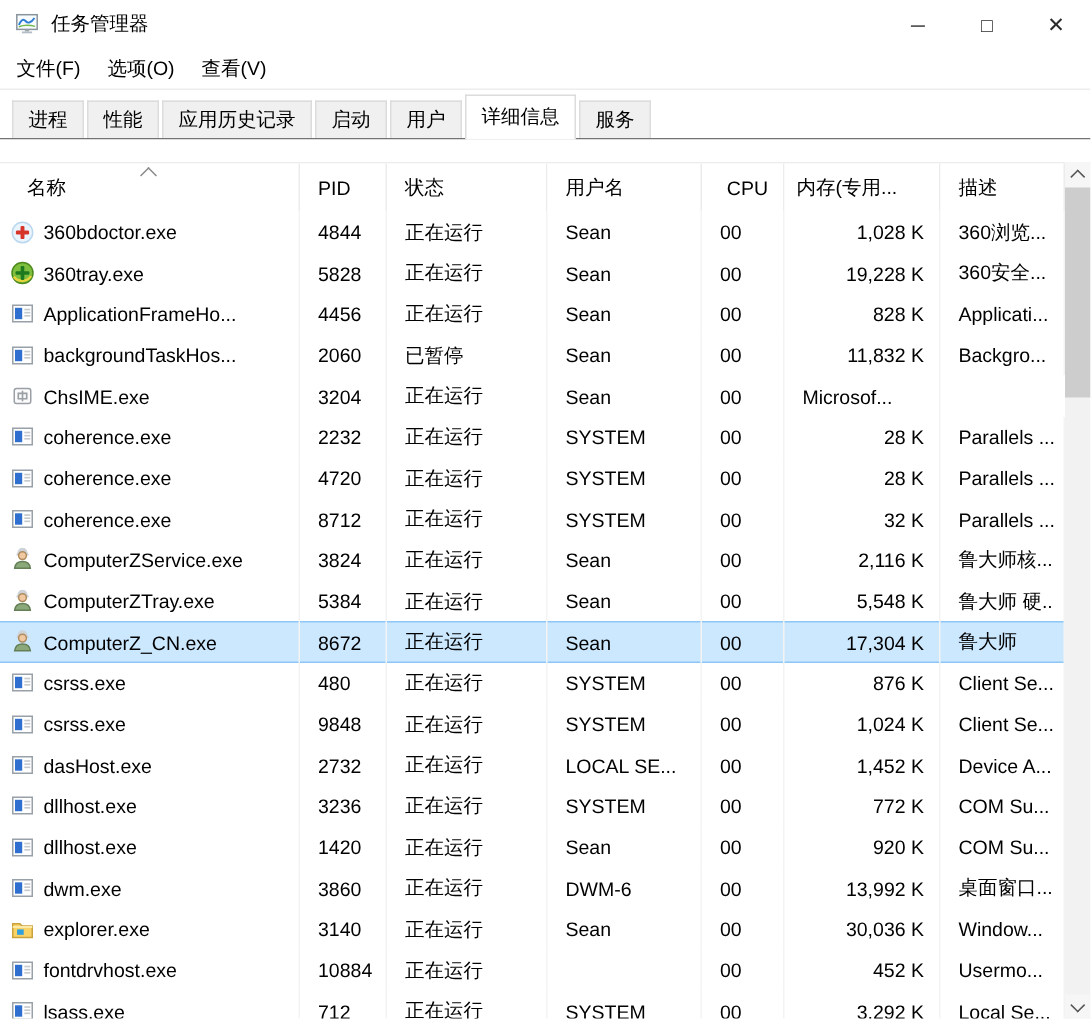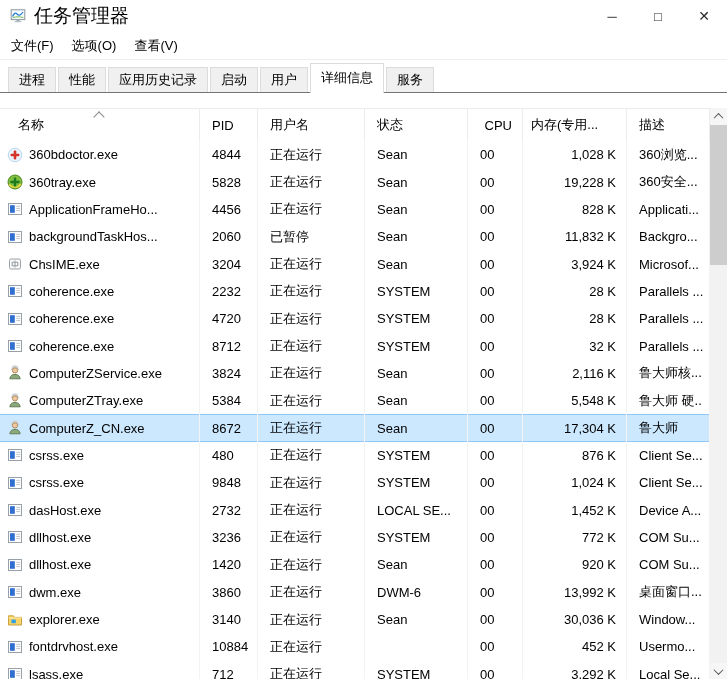--- a/index.html
+++ b/index.html
@@ -5,21 +5,21 @@
   html,body{margin:0;padding:0;}
   body{
     width:727px;height:679px;overflow:hidden;background:#fff;color:#000;
     font-family:"Liberation Sans",sans-serif;font-size:13px;
   }
   .window{width:727px;height:679px;overflow:hidden;position:relative;background:#fff;}
 
   
   .titlebar{height:32px;display:flex;align-items:center;padding-left:10px;background:#fff;}
   .titlebar .app-ic{width:16px;height:16px;flex:0 0 16px;}
-  .titlebar .title{margin-left:8px;font-size:19px;}
+  .titlebar .title{margin-left:8px;font-size:13px;}
   .win-controls{margin-left:auto;display:flex;height:100%;}
   .win-btn{width:46px;height:100%;display:flex;align-items:center;justify-content:center;
     background:none;border:none;font-size:13px;color:#2b2b2b;padding:0;cursor:default;}
   .win-btn.close{font-size:14px;}
 
   
   .menubar{height:27px;display:flex;align-items:center;padding-left:2px;border-bottom:1px solid #ededed;}
   .menu-item{padding:4px 9px;}
 
   
@@ -110,25 +110,25 @@
 
   <div class="table">
     <div class="grid thead">
         <div class="th c0">
           <span class="sort-caret"></span>
           <span>名称</span>
         </div>
         <div class="th c1">
           <span>PID</span>
         </div>
+        <div class="th c2">
+          <span>状态</span>
+        </div>
         <div class="th c3">
           <span>用户名</span>
-        </div>
-        <div class="th c2">
-          <span>状态</span>
         </div>
         <div class="th c4">
           <span>CPU</span>
         </div>
         <div class="th c5">
           <span>内存(专用...</span>
         </div>
         <div class="th c6">
           <span>描述</span>
         </div>
@@ -274,23 +274,20 @@
           </div>
           <div class="td c2">
             <span>正在运行</span>
           </div>
           <div class="td c3">
             <span>Sean</span>
           </div>
           <div class="td c4">
             <span>00</span>
           </div>
-          <div class="td c5">
-            <span>3,924 K</span>
-          </div>
           <div class="td c6">
             <span>Microsof...</span>
           </div>
         </div>
         <div class="grid tr">
           <div class="td c0">
             <span class="pic">
               <svg viewBox="0 0 16 16">
                 <rect x="1.5" y="2.5" width="13" height="11" fill="#ffffff" stroke="#98a0a8"></rect>
                 <rect x="3" y="4.2" width="4.8" height="7.6" fill="#2e6fd0"></rect>

